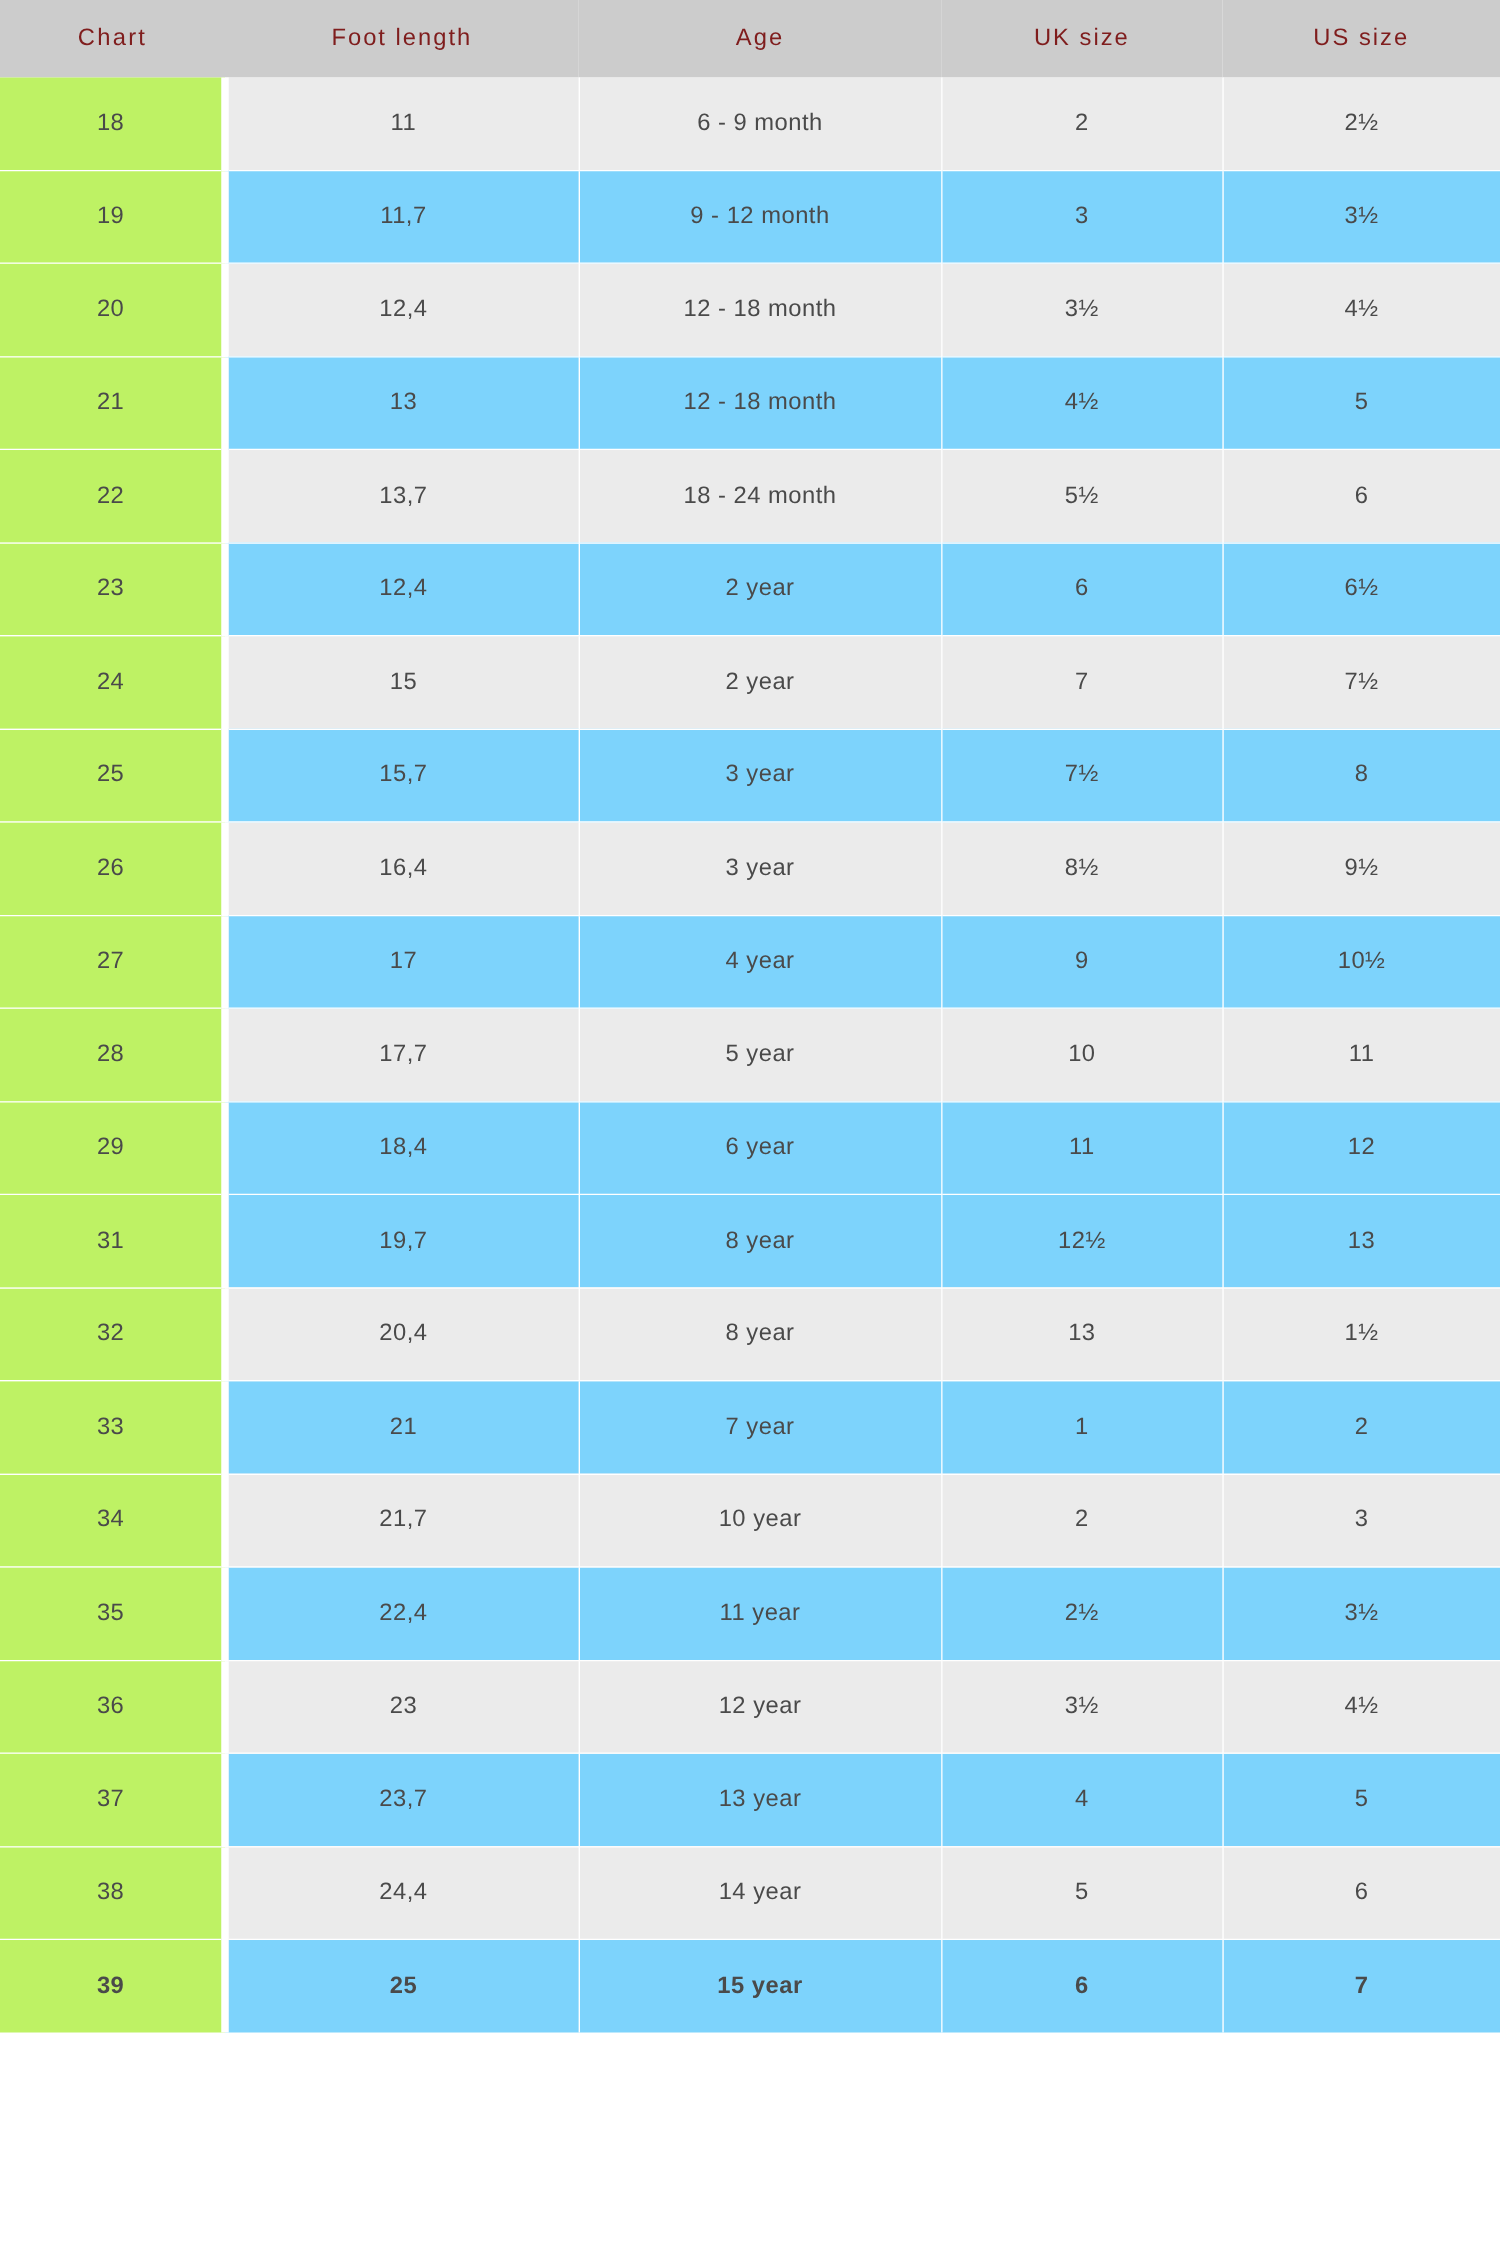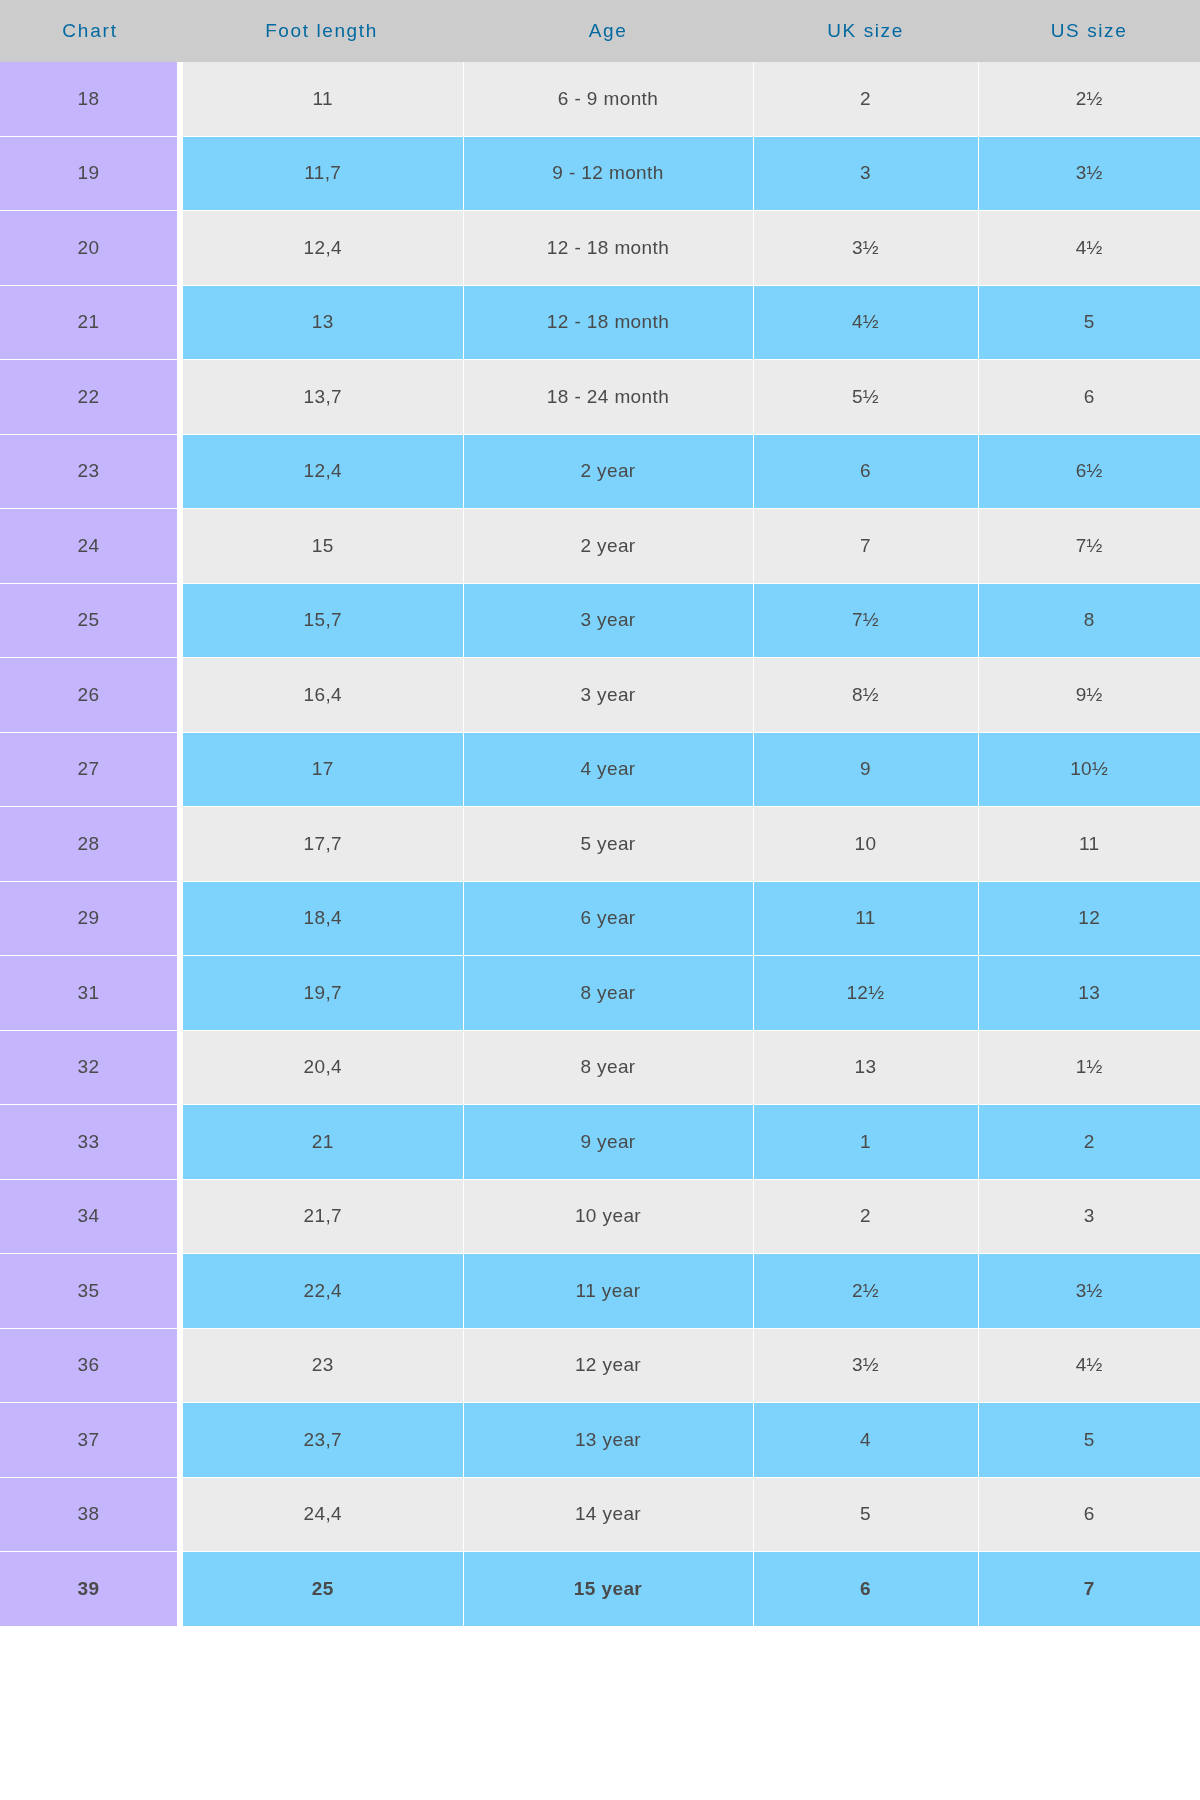--- a/index.html
+++ b/index.html
@@ -26,21 +26,21 @@
     table-layout: fixed;
   }
   table.size-chart col.c-chart  { width: 180px; }
   table.size-chart col.c-foot   { width: 283px; }
   table.size-chart col.c-age    { width: 290px; }
   table.size-chart col.c-uk     { width: 225px; }
   table.size-chart col.c-us     { width: 222px; }
 
   thead th {
     background: #cccccc;
-    color: #0369a1;
+    color: #7f1d1d;
     font-weight: normal;
     font-size: 19px;
     letter-spacing: 1.6px;
     height: 62px;
     padding: 0;
     text-align: center;
     vertical-align: middle;
     border: none;
   }
   thead th.chart-head {
@@ -52,21 +52,21 @@
     padding: 0;
     text-align: center;
     vertical-align: middle;
     font-size: 19px;
     letter-spacing: 0.4px;
     color: #4a4a4a;
     border-right: 1px solid #ffffff;
     border-bottom: 1px solid #ffffff;
   }
   tbody td.chart-col {
-    background: #c4b5fd;
+    background: #bef264;
     border-right: 6px solid #ffffff;
     color: #4a4a4a;
   }
   tbody tr.row-even td:not(.chart-col) {
     background: #ebebeb;
   }
   tbody tr.row-odd td:not(.chart-col) {
     background: #7dd3fc;
   }
   tbody td:last-child {
@@ -193,21 +193,21 @@
         <tr class="row-even">
           <td class="chart-col">32</td>
           <td>20,4</td>
           <td>8 year</td>
           <td>13</td>
           <td>1½</td>
         </tr>
         <tr class="row-odd">
           <td class="chart-col">33</td>
           <td>21</td>
-          <td>9 year</td>
+          <td>7 year</td>
           <td>1</td>
           <td>2</td>
         </tr>
         <tr class="row-even">
           <td class="chart-col">34</td>
           <td>21,7</td>
           <td>10 year</td>
           <td>2</td>
           <td>3</td>
         </tr>

